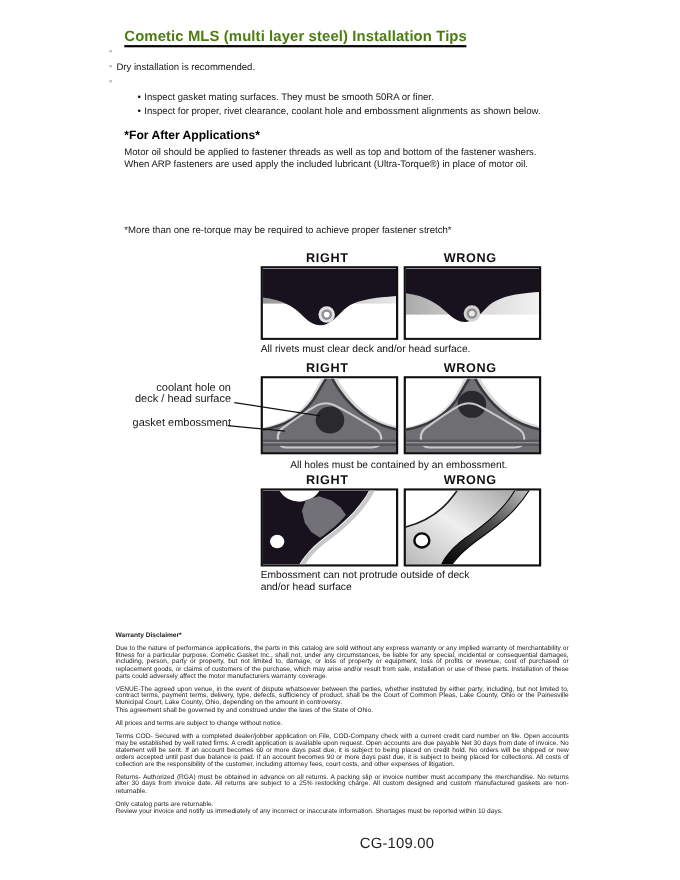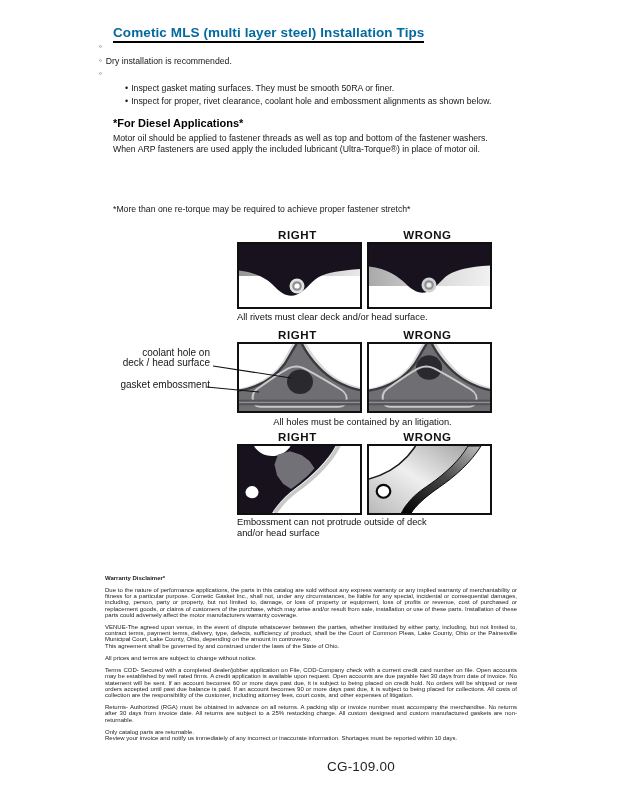--- a/index.html
+++ b/index.html
@@ -3,21 +3,21 @@
 <meta charset="utf-8">
 <style>
   html,body{margin:0;padding:0;background:#ffffff;}
   .page{
     position:relative;width:618px;height:800px;background:#ffffff;overflow:hidden;
     font-family:"Liberation Sans", sans-serif;color:#1c1c1c;
   }
   .abs{position:absolute;}
   
   .doc-title{
-    left:113px;top:25px;font-size:13.5px;font-weight:bold;color:#0369a1;
+    left:113px;top:25px;font-size:13.5px;font-weight:bold;color:#4d7c0f;
     border-bottom:2px solid #000;padding-bottom:1px;letter-spacing:0.1px;
   }
   
   .bullets{left:99px;top:42px;font-size:8.7px;line-height:12.9px;color:#161616;width:470px;}
   .bullet-row{display:flex;align-items:baseline;}
   .bullet-row.sub{padding-left:26px;}
   .marker1{font-size:8px;margin-right:4px;position:relative;top:-1px;}
   .marker2{font-size:9px;margin-right:3px;}
   
   .diesel-heading{left:113px;top:117px;font-size:11px;font-weight:bold;color:#000;}
@@ -58,21 +58,21 @@
     <div class="bullet-row sub">
       <span class="marker2">•</span>
       <span>Inspect gasket mating surfaces.  They must be smooth 50RA or finer.</span>
     </div>
     <div class="bullet-row sub">
       <span class="marker2">•</span>
       <span>Inspect for proper, rivet clearance, coolant hole and embossment alignments as shown below.</span>
     </div>
   </div>
 
-  <div class="abs diesel-heading">*For Diesel Applications*</div>
+  <div class="abs diesel-heading">*For After Applications*</div>
   <div class="abs body-par" style="top:133px;">Motor oil should be applied to fastener threads as well as top and bottom of the fastener washers.
 When ARP fasteners are used apply the included lubricant (Ultra-Torque®) in place of motor oil.</div>
   <div class="abs body-par" style="top:204px;">*More than one re-torque may be required to achieve proper fastener stretch*</div>
 
   <div class="abs fig-label" style="left:237px;top:229px;">RIGHT</div>
   <div class="abs fig-label" style="left:367px;top:229px;">WRONG</div>
 
   <svg class="abs fig-box" style="left:237px;top:242px;" width="121" height="63" viewBox="0 0 121 63" preserveAspectRatio="none">
     <defs>
       <linearGradient id="g1a" x1="0" y1="0" x2="1" y2="0">
@@ -141,21 +141,21 @@
     <path d="M15 63 C12.5 57 13.5 51 19 47 C29 39.5 42 29.5 50 25.5 C54.5 23.5 60 23.5 64.5 25.5 C76 31.5 93 42.5 101.5 48 C107 51.5 109 57 106.5 62.5 C105.5 65.5 102.5 66.5 98.5 66.5 H22 C18.5 66.5 16 65.5 15 63 Z" stroke="#c9c9c9" stroke-width="2" fill="none"></path>
     <rect x="0" y="59" width="121" height="6" fill="#55555a"></rect>
     <rect x="0" y="61.2" width="121" height="1.4" fill="#919195"></rect>
   </svg>
 
   <svg class="abs leader-overlay" style="left:0;top:340px;" width="618" height="80" viewBox="0 0 618 80">
     <line x1="213" y1="26" x2="291" y2="38" stroke="#111" stroke-width="1.1"></line>
     <line x1="207" y1="47" x2="259" y2="52" stroke="#111" stroke-width="1.1"></line>
   </svg>
 
-  <div class="abs fig-caption center" style="left:237px;top:417px;">All holes must be contained by an litigation.</div>
+  <div class="abs fig-caption center" style="left:237px;top:417px;">All holes must be contained by an embossment.</div>
 
   <div class="abs fig-label" style="left:237px;top:431px;">RIGHT</div>
   <div class="abs fig-label" style="left:367px;top:431px;">WRONG</div>
 
   <svg class="abs fig-box" style="left:237px;top:444px;" width="121" height="67" viewBox="0 0 121 71" preserveAspectRatio="none">
     <rect width="121" height="71" fill="#ffffff"></rect>
     <path d="M100 -1 C92 16 76 33 58.5 46.5 C51.5 52 45.5 57.5 40.5 64.5 C38.8 67 37.2 69 36 71" stroke="#c9c9c9" stroke-width="4" fill="none"></path>
     <path d="M0 0 H15 C19 7 26.5 11.5 35.5 10.5 C43 9.5 48.5 5.5 51.5 0 H96.5 C88.5 16 73 32 56 45 C49 50.5 43 56.5 38 63.5 C36 66.3 34.3 68.7 33.2 71 H0 Z" fill="#18121e"></path>
     <path d="M39 9 L51 5.5 L62.5 9.5 L70.5 16 L75.5 23.5 C69.5 31.5 60 39.5 52 45.5 L44 40 L38 31 L35.5 19.5 Z" fill="#717177"></path>
     <circle cx="13" cy="49" r="6.5" fill="#ffffff"></circle>

